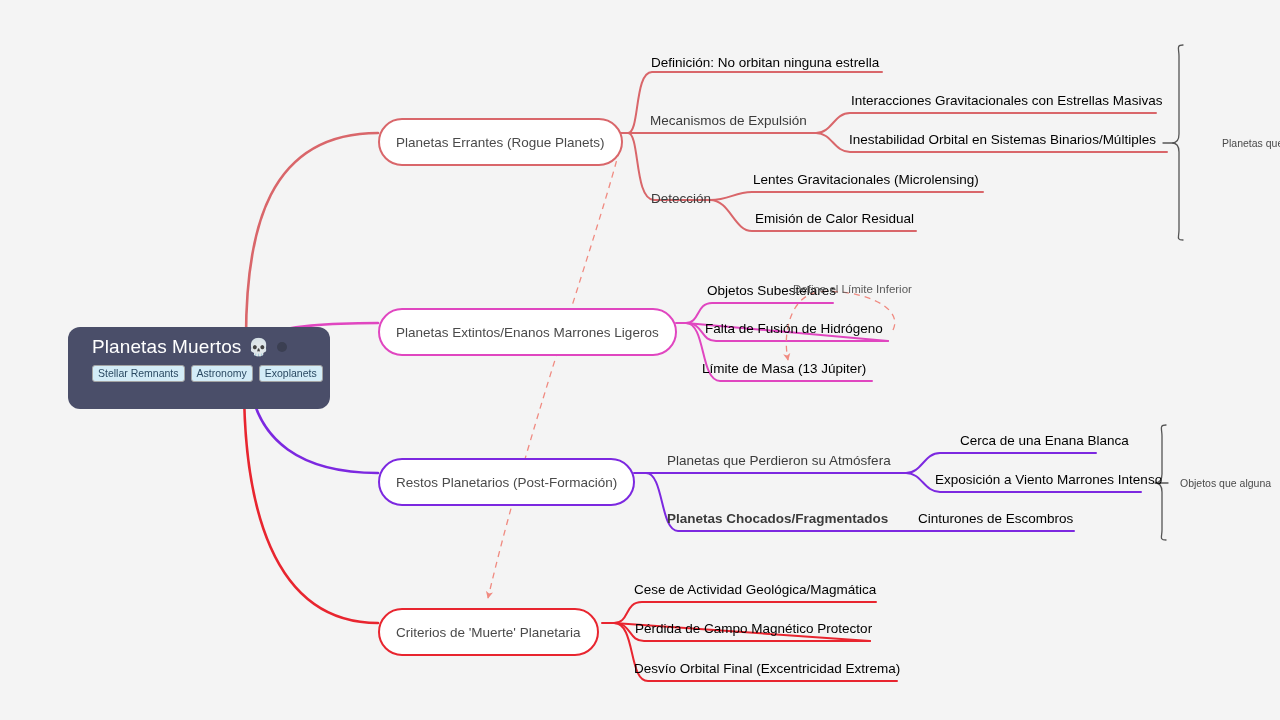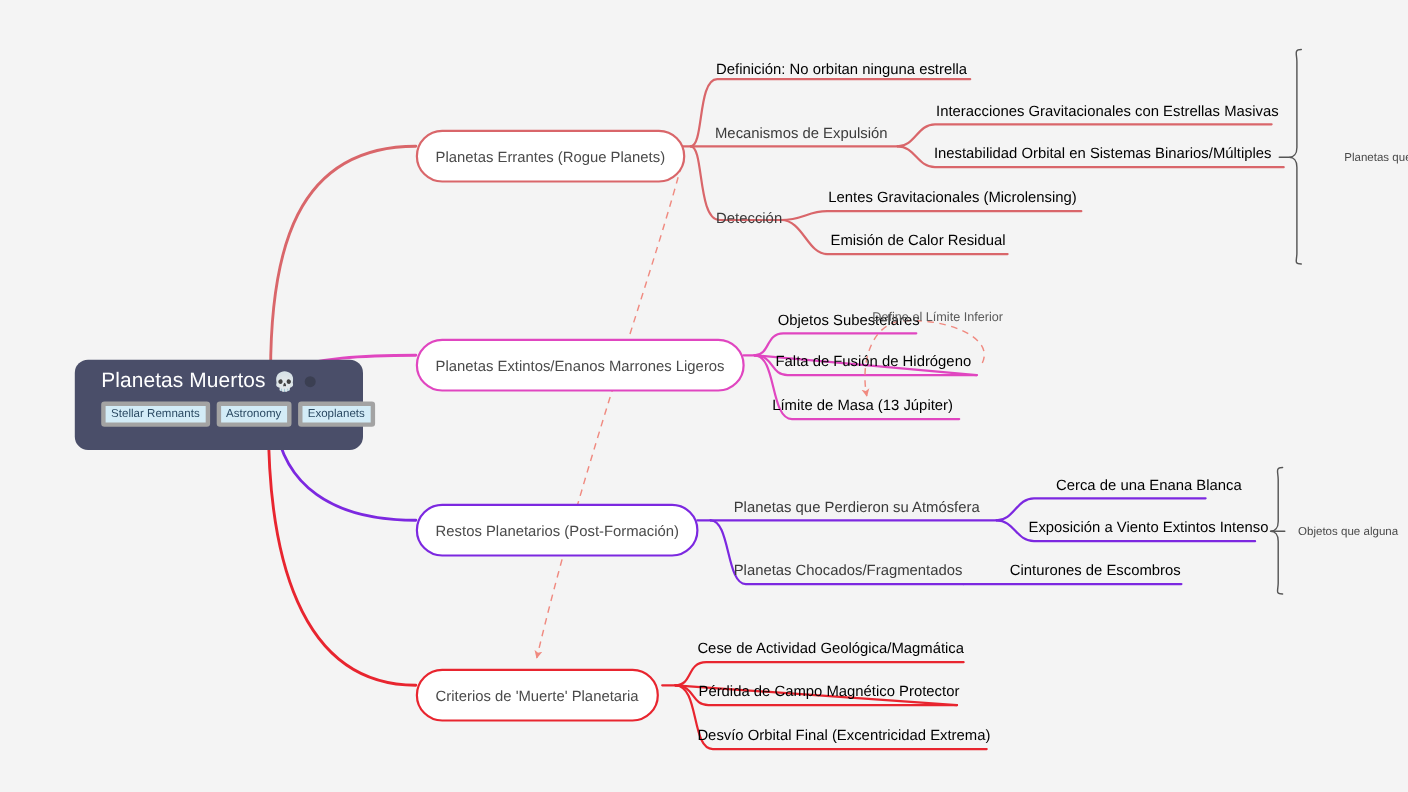--- a/index.html
+++ b/index.html
@@ -59,21 +59,21 @@
     display: inline-block;
   }
   #root-tags {
     display: flex;
     gap: 6px;
     margin-top: 7px;
   }
   .tag {
     background: #d3ecf7;
     color: #2b4a63;
-    border: 4px solid #a3a3a3;
+    border: 1px solid #a3a3a3;
     border-radius: 3px;
     font-size: 10.5px;
     padding: 1px 5px 2px 5px;
     line-height: 12px;
     white-space: nowrap;
   }
 
   
   .pill {
     position: absolute;
@@ -225,22 +225,22 @@
   <div class="label mid" style="left:651px; top:190px;">Detección</div>
   <div class="label" style="left:753px; top:171px;">Lentes Gravitacionales (Microlensing)</div>
   <div class="label" style="left:755px; top:210px;">Emisión de Calor Residual</div>
 
   <div class="label" style="left:707px; top:282px;">Objetos Subestelares</div>
   <div class="label" style="left:705px; top:320px;">Falta de Fusión de Hidrógeno</div>
   <div class="label" style="left:702px; top:360px;">Límite de Masa (13 Júpiter)</div>
 
   <div class="label mid" style="left:667px; top:452px;">Planetas que Perdieron su Atmósfera</div>
   <div class="label" style="left:960px; top:432px;">Cerca de una Enana Blanca</div>
-  <div class="label" style="left:935px; top:471px;">Exposición a Viento Extintos Intenso</div>
-  <div class="label mid" style="left:667px; top:510px;">Planetas Chocados/Fragmentados</div>
+  <div class="label" style="left:935px; top:471px;">Exposición a Viento Marrones Intenso</div>
+  <div class="label mid" style="left:667px; top:510px;font-weight:bold;">Planetas Chocados/Fragmentados</div>
   <div class="label" style="left:918px; top:510px;">Cinturones de Escombros</div>
 
   <div class="label" style="left:634px; top:581px;">Cese de Actividad Geológica/Magmática</div>
   <div class="label" style="left:635px; top:620px;">Pérdida de Campo Magnético Protector</div>
   <div class="label" style="left:634px; top:660px;">Desvío Orbital Final (Excentricidad Extrema)</div>
 
   <div class="rel-label" style="left:793px; top:283px;">Define el Límite Inferior</div>
 
   <div class="bracket-label" style="left:1198px; top:137px;margin-left:24px;">Planetas que de</div>
   <div class="bracket-label" style="left:1180px; top:477px;">Objetos que alguna</div>

